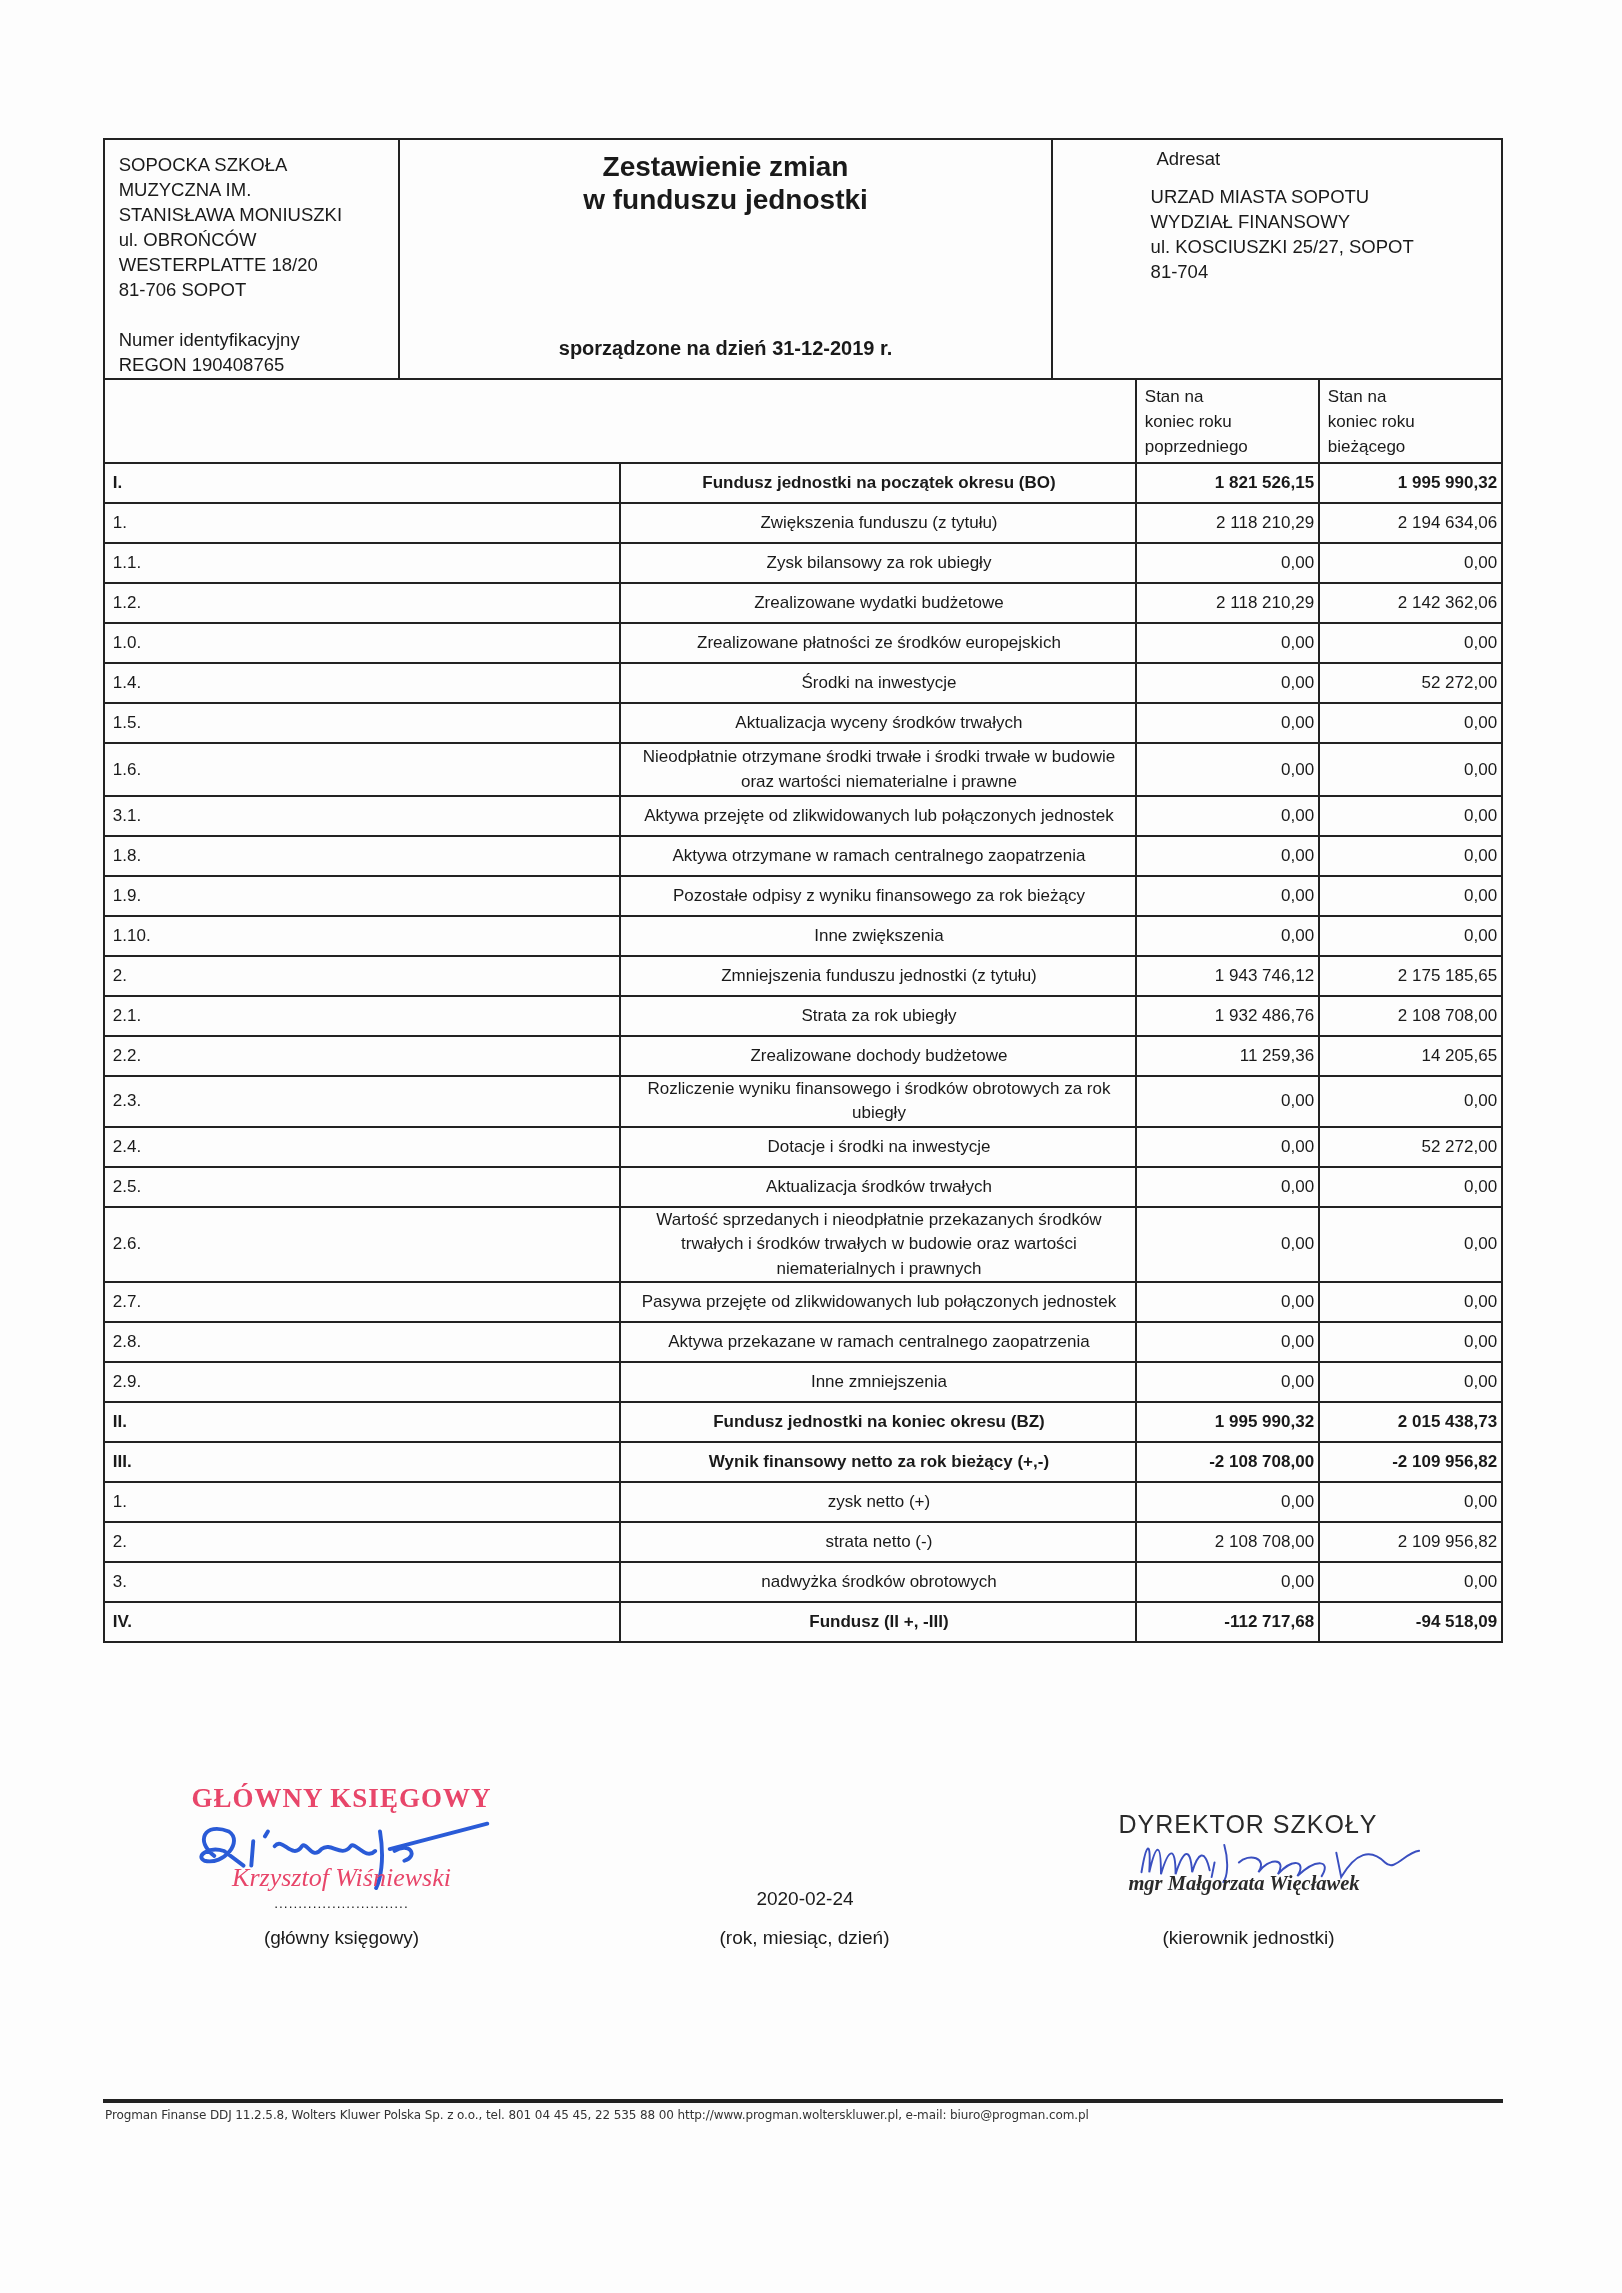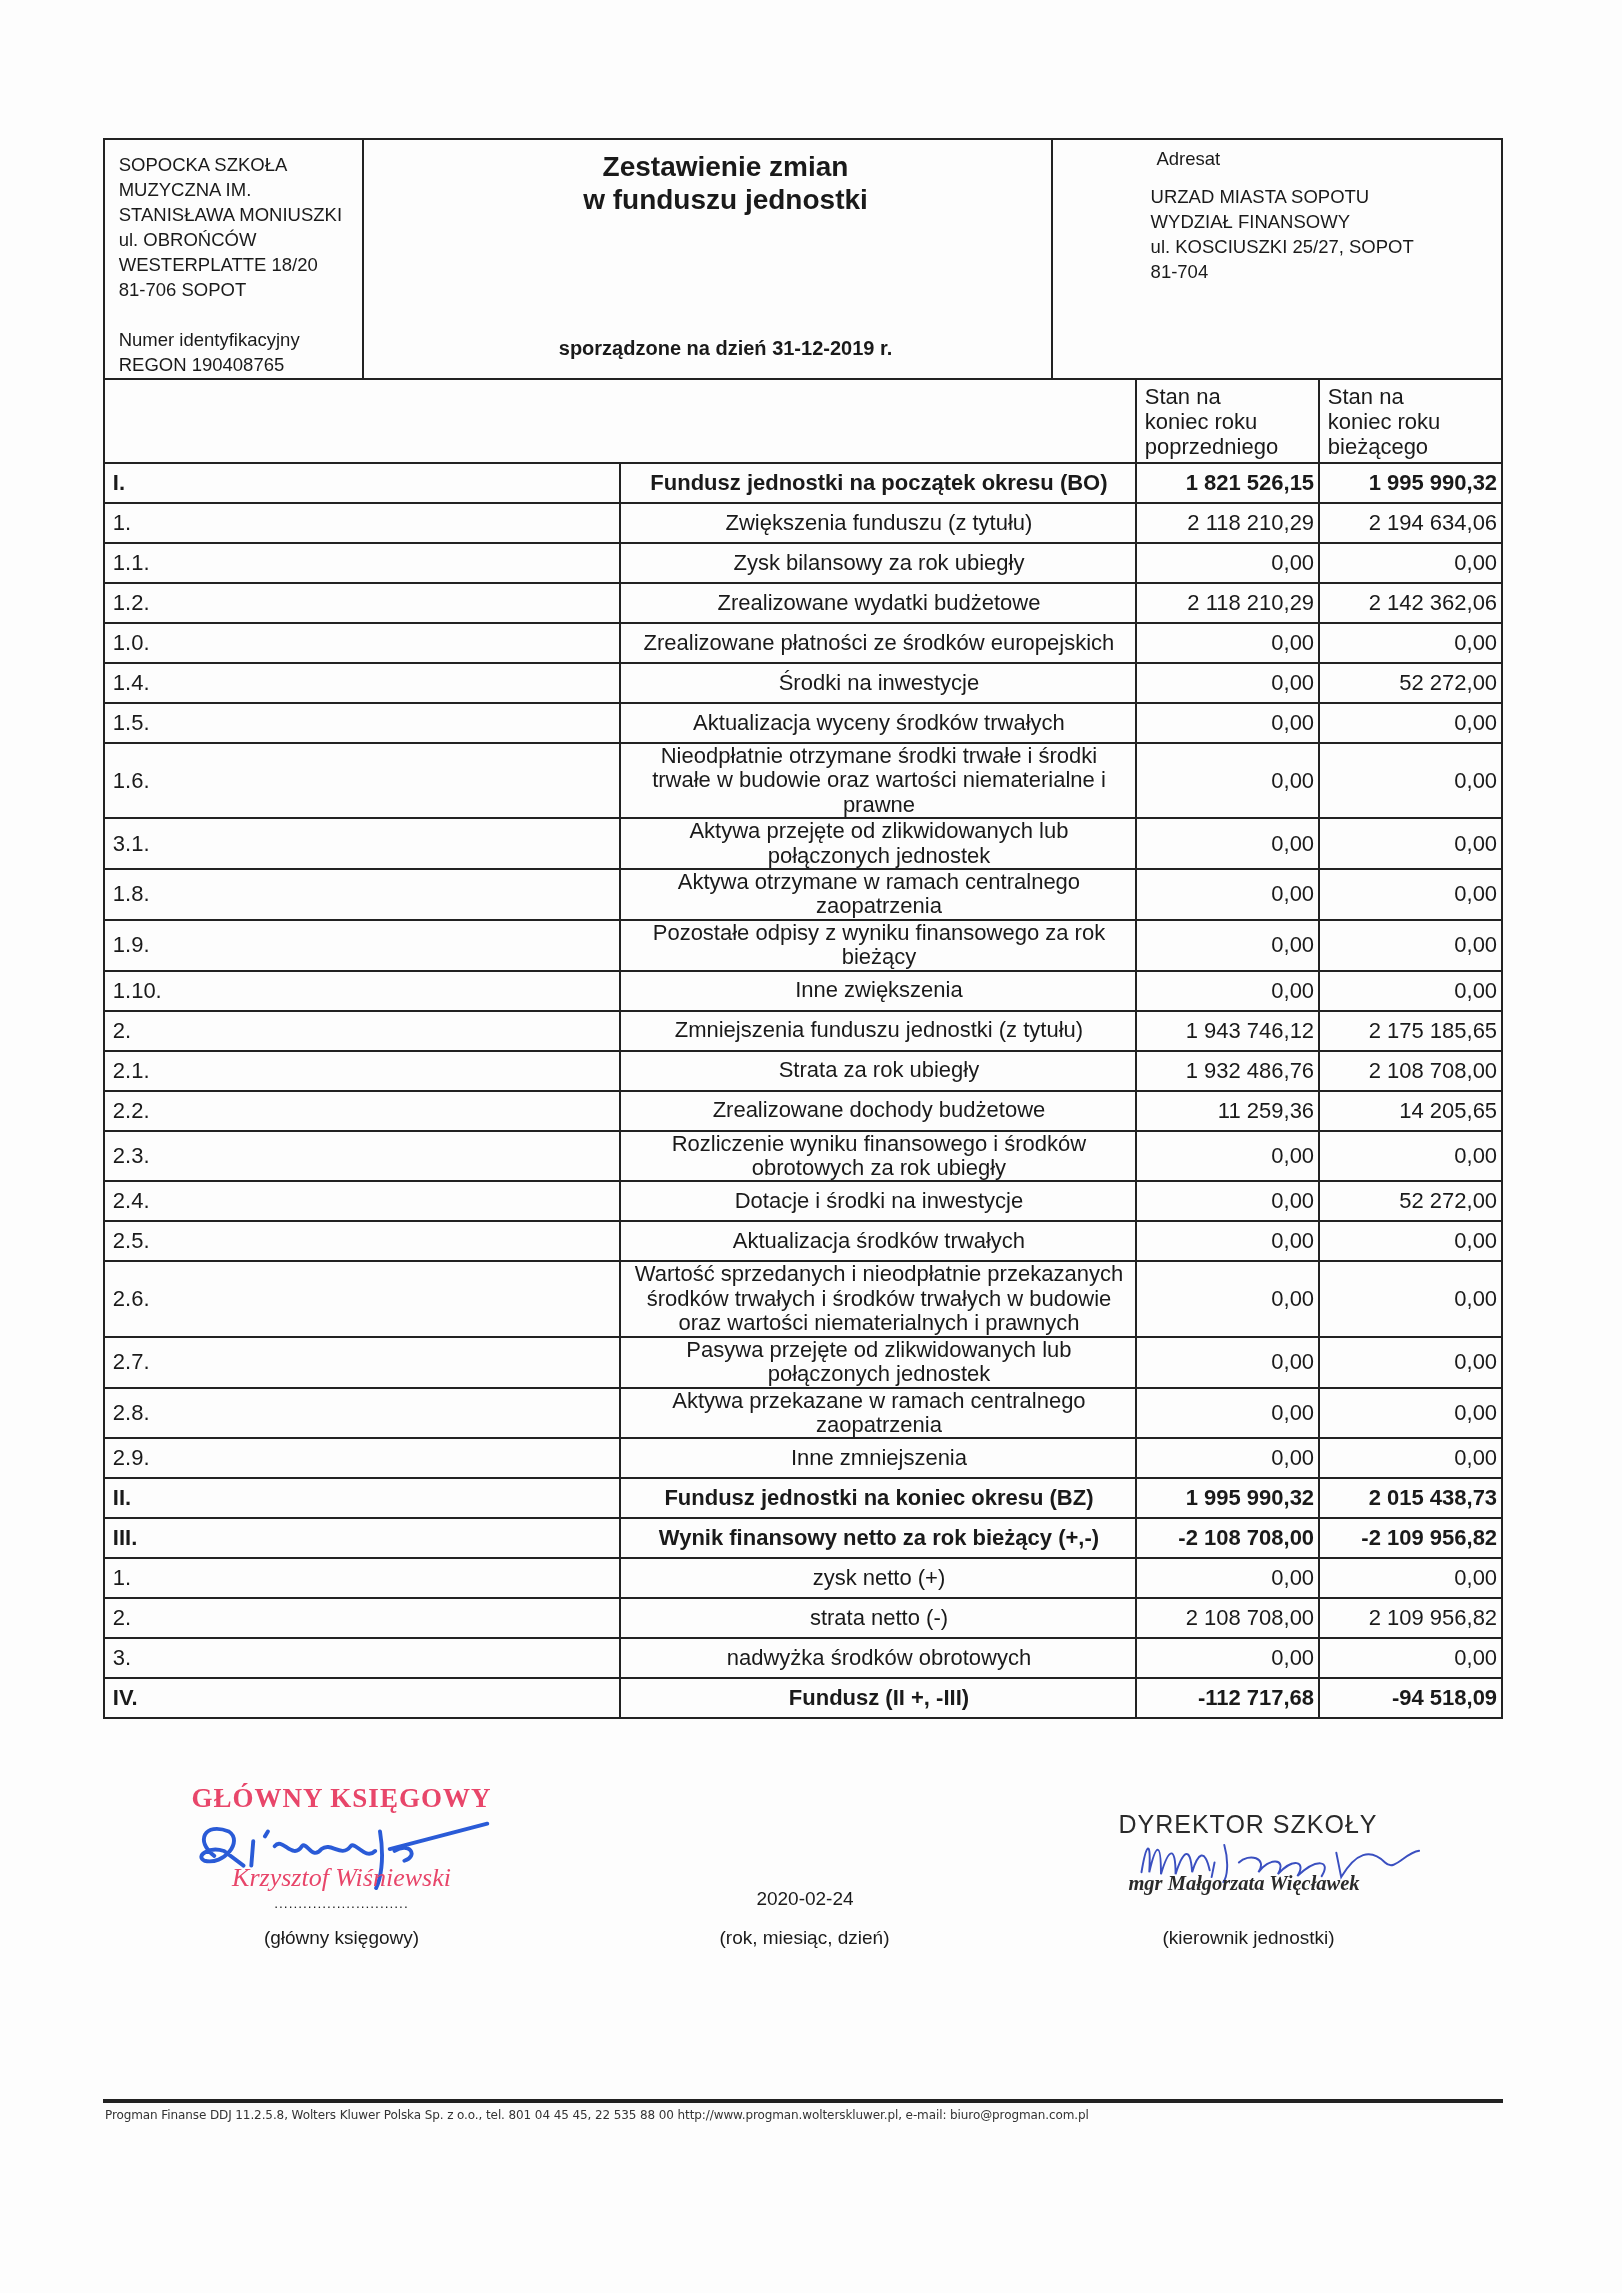--- a/index.html
+++ b/index.html
@@ -1,31 +1,31 @@
 <!DOCTYPE html>
 <html><head>
 <meta charset="utf-8">
 <style>
   html, body { margin: 0; padding: 0; background: #ffffff; }
   body { width: 1623px; height: 2294px; position: relative; font-family: "Liberation Sans", sans-serif; color: #1a1a1a; overflow: hidden; }
   .page { position: absolute; left: 0; top: 0; width: 1623px; height: 2294px; background: #fdfdfd; }
 
   
   .hdr { position: absolute; left: 103px; top: 138px; width: 1400px; height: 242px; border: 2px solid #222; box-sizing: border-box; }
-  .hdr-left { position: absolute; left: 0; top: 0; width: 259px; height: 238px; border-right: 2px solid #222; box-sizing: border-box; padding: 11.7px 13.7px; font-size: 18.5px; line-height: 25px; }
+  .hdr-left { position: absolute; left: 0; top: 0; width: 295px; height: 238px; border-right: 2px solid #222; box-sizing: border-box; padding: 11.7px 13.7px; font-size: 18.5px; line-height: 25px; }
   .hdr-left .addr div { white-space: nowrap; }
   .hdr-left .ident { position: absolute; left: 13.7px; top: 187px; }
   .hdr-mid { position: absolute; left: 295px; top: 0; width: 653px; height: 238px; border-right: 2px solid #222; box-sizing: border-box; text-align: center; }
   .hdr-mid .title { margin-top: 9.8px; font-size: 28px; font-weight: bold; line-height: 33px; }
   .hdr-mid .subtitle { position: absolute; left: 0; right: 0; top: 197px; font-size: 20px; font-weight: bold; }
   .hdr-right { position: absolute; left: 1030px; top: 0; width: 367px; height: 174px; box-sizing: border-box; padding: 5.9px 15.6px; font-size: 18.5px; line-height: 25px; }
   .hdr-right .adresat-label { margin-left: 5.9px; margin-bottom: 12.7px; }
 
   
-  table.fund { position: absolute; left: 103px; top: 378px; width: 1400px; border-collapse: collapse; table-layout: fixed; font-size: 22px; }
+  table.fund { position: absolute; left: 103px; top: 378px; width: 1400px; border-collapse: collapse; table-layout: fixed; font-size: 17px; }
   table.fund td { border: 2px solid #222; padding: 0 5.9px; height: 40px; box-sizing: border-box; vertical-align: middle; }
   table.fund td.num-col { width: 105px; padding-left: 7.8px; }
   table.fund td.lab-col { padding-left: 7.8px; line-height: 24.4px; text-align: center; }
   table.fund td.val { width: 183px; text-align: right; padding-right: 3.9px; white-space: nowrap; }
   table.fund td.val2 { width: 183px; text-align: right; padding-right: 3.9px; white-space: nowrap; }
   table.fund tr.colhead td { height: 84px; vertical-align: top; padding-top: 3.9px; line-height: 25px; }
   table.fund tr.colhead td.val, table.fund tr.colhead td.val2 { text-align: left; padding-left: 7.8px; white-space: normal; }
   table.fund tr.bold td { font-weight: bold; }
   table.fund tr.tall td { height: 53px; }
 

